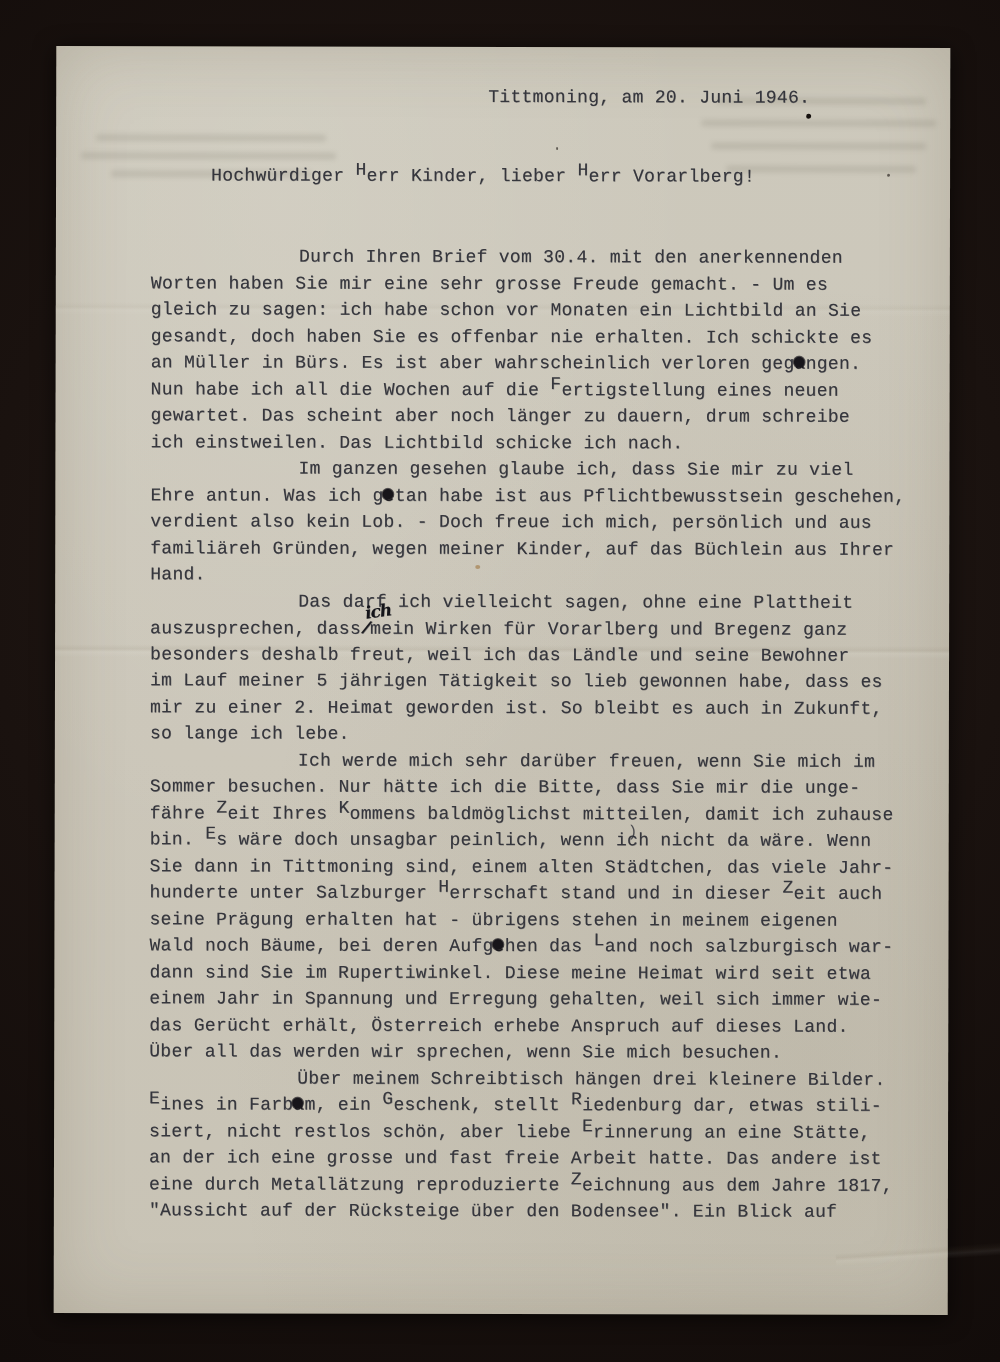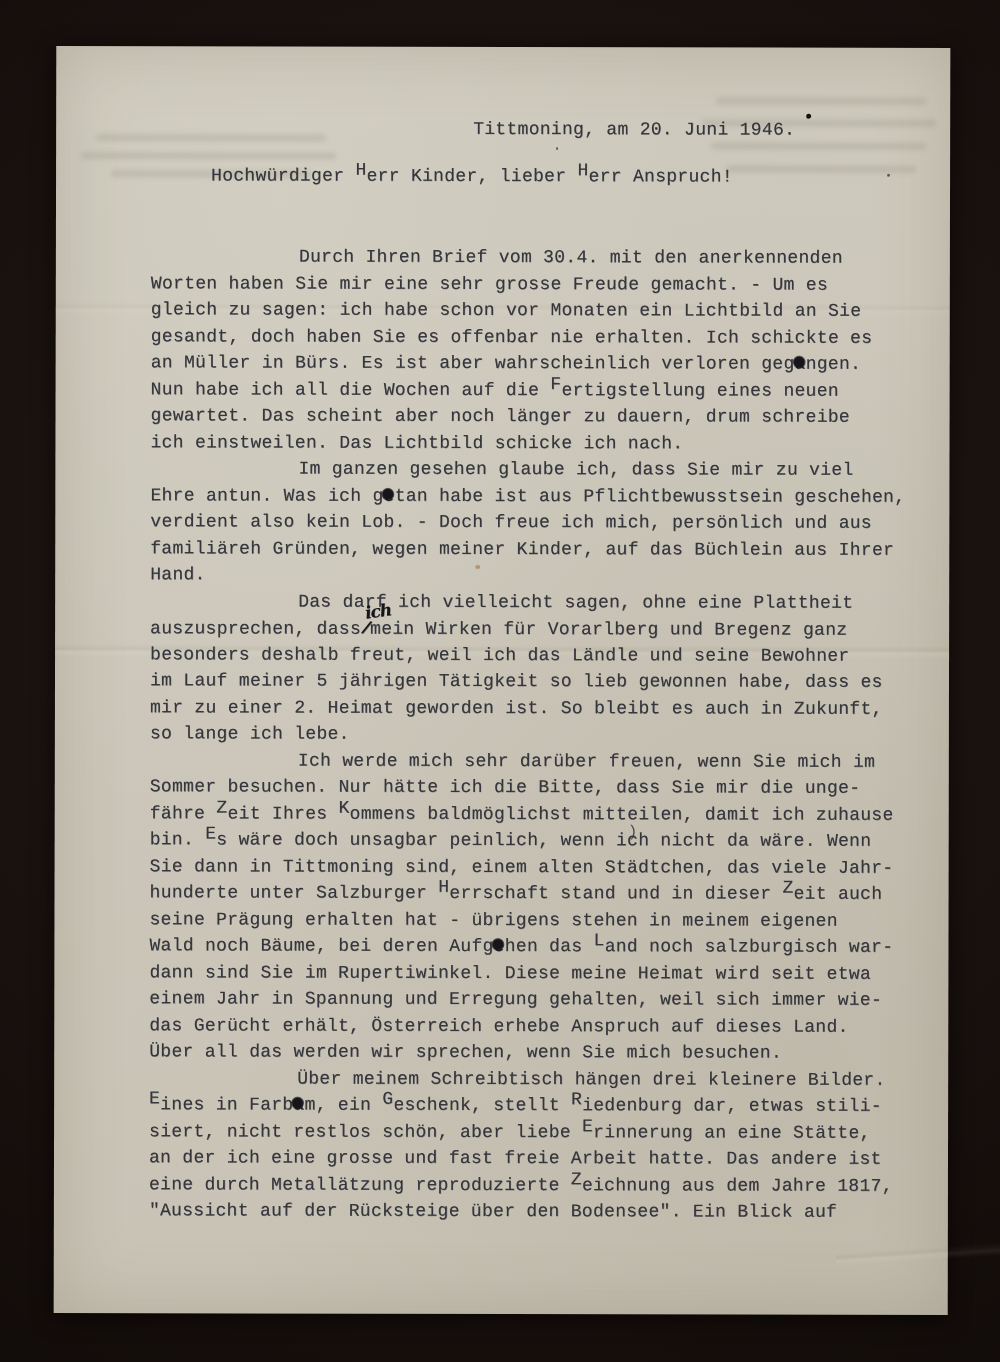--- a/index.html
+++ b/index.html
@@ -17,21 +17,21 @@
     box-shadow: inset 0 0 70px rgba(100,88,62,0.22), 0 4px 22px rgba(0,0,0,0.65);
     transform:rotate(0.12deg);
   }
   .typed{
     color:rgba(46,47,55,0.93);
     font-size:18px;
     letter-spacing:0.3px;
     text-shadow:0.4px 0.4px 0.5px rgba(46,47,55,0.45);
     white-space:pre;
   }
-  .date-line{position:absolute;left:417px;top:40px;margin-top:32px;}
+  .date-line{position:absolute;left:432px;top:40px;}
   .salutation-line{position:absolute;left:155px;top:119px;}
   .letter-body{position:absolute;left:95px;top:197px;width:780px;}
   .line{height:26.5px;line-height:26.5px;white-space:pre;}
   .line.indent{padding-left:148px;}
   .cap-up{position:relative;top:-6px;}
   .blot{position:relative;color:#1d1b1f;}
   .blot::after{
     content:"";position:absolute;left:-2px;top:2px;width:13px;height:13px;
     background:radial-gradient(circle,#17151a 52%,rgba(23,21,26,0.45) 72%,transparent 80%);
     border-radius:50%;
@@ -67,18 +67,18 @@
   <div class="crease" style="top:256px;opacity:0.3;"></div>
   <div class="crease short" style="top:1200px;"></div>
 
   <div class="speck" style="left:750px;top:66px;width:5px;height:5px;"></div>
   <div class="speck" style="left:831px;top:126px;width:3px;height:3px;opacity:0.6;"></div>
   <div class="speck" style="left:500px;top:100px;width:2px;height:3px;opacity:0.6;"></div>
   <div class="speck rust" style="left:420px;top:518px;width:5px;height:4px;"></div>
 
   <div class="typed date-line">Tittmoning, am 20. Juni 1946.</div>
 
-  <div class="typed salutation-line"><span>Hochwürdiger </span><span class="cap-up">H</span><span>err Kinder, lieber </span><span class="cap-up">H</span><span>err Anspruch!</span></div>
+  <div class="typed salutation-line"><span>Hochwürdiger </span><span class="cap-up">H</span><span>err Kinder, lieber </span><span class="cap-up">H</span><span>err Vorarlberg!</span></div>
 
   <div class="typed letter-body" id="letter-body"><div class="line indent"><span>Durch Ihren Brief vom 30.4. mit den anerkennenden</span></div><div class="line"><span>Worten haben Sie mir eine sehr grosse Freude gemacht. - Um es</span></div><div class="line"><span>gleich zu sagen: ich habe schon vor Monaten ein Lichtbild an Sie</span></div><div class="line"><span>gesandt, doch haben Sie es offenbar nie erhalten. Ich schickte es</span></div><div class="line"><span>an Müller in Bürs. Es ist aber wahrscheinlich verloren geg</span><span class="blot">a</span><span>ngen.</span></div><div class="line"><span>Nun habe ich all die Wochen auf die </span><span class="cap-up">F</span><span>ertigstellung eines neuen</span></div><div class="line"><span>gewartet. Das scheint aber noch länger zu dauern, drum schreibe</span></div><div class="line"><span>ich einstweilen. Das Lichtbild schicke ich nach.</span></div><div class="line indent"><span>Im ganzen gesehen glaube ich, dass Sie mir zu viel</span></div><div class="line"><span>Ehre antun. Was ich g</span><span class="blot">e</span><span>tan habe ist aus Pflichtbewusstsein geschehen,</span></div><div class="line"><span>verdient also kein Lob. - Doch freue ich mich, persönlich und aus</span></div><div class="line"><span>familiäreh Gründen, wegen meiner Kinder, auf das Büchlein aus Ihrer</span></div><div class="line"><span>Hand.</span></div><div class="line indent"><span>Das darf ich vielleicht sagen, ohne eine Plattheit</span></div><div class="line"><span>auszusprechen, dass</span><span class="hand-slash">/</span><span class="hand-ins">ich</span><span>mein Wirken für Vorarlberg und Bregenz ganz</span></div><div class="line"><span>besonders deshalb freut, weil ich das Ländle und seine Bewohner</span></div><div class="line"><span>im Lauf meiner 5 jährigen Tätigkeit so lieb gewonnen habe, dass es</span></div><div class="line"><span>mir zu einer 2. Heimat geworden ist. So bleibt es auch in Zukunft,</span></div><div class="line"><span>so lange ich lebe.</span></div><div class="line indent"><span>Ich werde mich sehr darüber freuen, wenn Sie mich im</span></div><div class="line"><span>Sommer besuchen. Nur hätte ich die Bitte, dass Sie mir die unge-</span></div><div class="line"><span>fähre </span><span class="cap-up">Z</span><span>eit Ihres </span><span class="cap-up">K</span><span>ommens baldmöglichst mitteilen, damit ich zuhause</span></div><div class="line"><span>bin. </span><span class="cap-up">E</span><span>s wäre doch unsagbar peinlich, wenn ich nicht da wäre. Wenn</span></div><div class="line"><span>Sie dann in Tittmoning sind, einem alten Städtchen, das viele Jahr-</span></div><div class="line"><span>hunderte unter Salzburger </span><span class="cap-up">H</span><span>errschaft stand und in dieser </span><span class="cap-up">Z</span><span>eit auch</span></div><div class="line"><span>seine Prägung erhalten hat - übrigens stehen in meinem eigenen</span></div><div class="line"><span>Wald noch Bäume, bei deren Aufg</span><span class="blot">e</span><span>hen das </span><span class="cap-up">L</span><span>and noch salzburgisch war-</span></div><div class="line"><span>dann sind Sie im Rupertiwinkel. Diese meine Heimat wird seit etwa</span></div><div class="line"><span>einem Jahr in Spannung und Erregung gehalten, weil sich immer wie-</span></div><div class="line"><span>das Gerücht erhält, Österreich erhebe Anspruch auf dieses Land.</span></div><div class="line"><span>Über all das werden wir sprechen, wenn Sie mich besuchen.</span></div><div class="line indent"><span>Über meinem Schreibtisch hängen drei kleinere Bilder.</span></div><div class="line"><span class="cap-up">E</span><span>ines in Farb</span><span class="blot">a</span><span>m, ein </span><span class="cap-up">G</span><span>eschenk, stellt </span><span class="cap-up">R</span><span>iedenburg dar, etwas stili-</span></div><div class="line"><span>siert, nicht restlos schön, aber liebe </span><span class="cap-up">E</span><span>rinnerung an eine Stätte,</span></div><div class="line"><span>an der ich eine grosse und fast freie Arbeit hatte. Das andere ist</span></div><div class="line"><span>eine durch Metallätzung reproduzierte </span><span class="cap-up">Z</span><span>eichnung aus dem Jahre 1817,</span></div><div class="line"><span>"Aussicht auf der Rücksteige über den Bodensee". Ein Blick auf</span></div></div>
 
 <span class="stray" style="left: 573px; top: 776px;">)</span>
   </div>
 
 </body></html>

